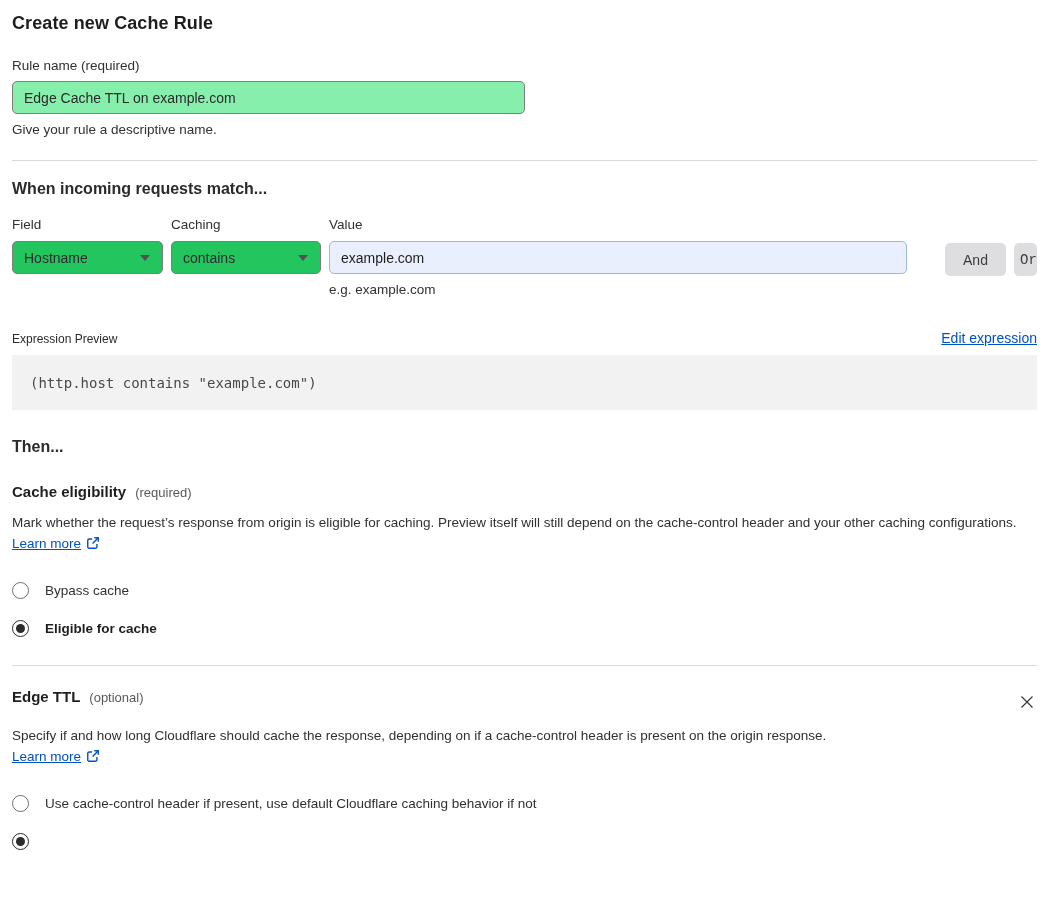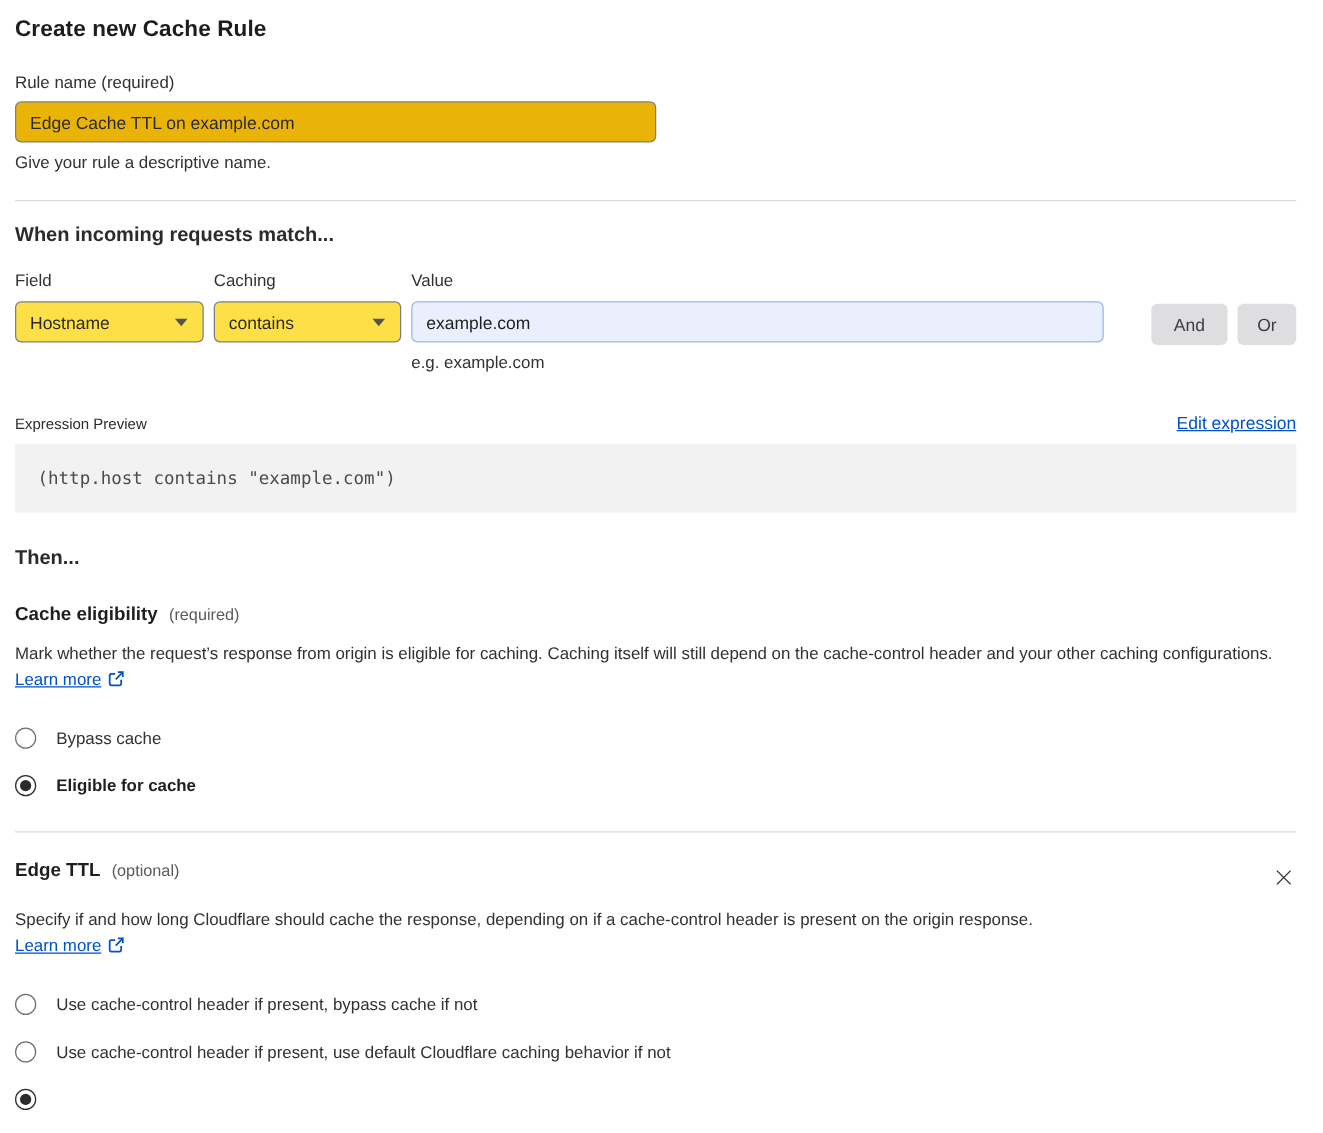--- a/index.html
+++ b/index.html
@@ -12,56 +12,56 @@
     padding: 13px 21px 0 12px;
     overflow: hidden;
   }
   .page-title {
     font-size: 18px; font-weight: 700; color: #1d1d1d;
     margin: 0 0 24px 0; letter-spacing: .1px;
   }
   .field-label { font-size: 13.5px; color: #313131; margin-bottom: 8px; }
   .text-input {
     height: 33px; border: 1px solid #7e7e7e; border-radius: 5px;
-    padding: 0 11px; font-size: 14px; color: #2b2b2b; background: #eab308;
+    padding: 0 11px; font-size: 14px; color: #2b2b2b; background: #86efac;
     font-family: "Liberation Sans", sans-serif; outline: none; width: 100%;
   }
   .rule-name-input { width: 513px; }
   .helper-text { font-size: 13.5px; color: #313131; margin-top: 8px; }
   .divider { border: none; border-top: 1px solid #d9d9d9; margin: 23px 0 0 0; }
   .section-heading {
     font-size: 16px; font-weight: 700; color: #2b2b2b; margin: 19px 0 0 0;
   }
   
   .match-grid { display: flex; gap: 8px; margin-top: 19px; }
   .col-field { width: 151px; }
   .col-operator { width: 150px; }
   .col-value { flex: 1; }
   .select-control {
     height: 33px; border: 1px solid #7e7e7e; border-radius: 5px;
     display: flex; align-items: center; justify-content: space-between;
     padding: 0 12px 0 11px; font-size: 14px; color: #2b2b2b;
-    background: #fde047; cursor: pointer;
+    background: #22c55e; cursor: pointer;
   }
   .caret-down {
     width: 0; height: 0; border-left: 5px solid transparent;
     border-right: 5px solid transparent; border-top: 6px solid #525252;
   }
   .value-input {
     background: #e9effc; border-color: #9db4e6; color: #1f1f1f;
   }
   .andor-col { display: flex; gap: 8px; align-items: flex-start; padding-top: 26px; }
   .match-labels { font-size: 13.5px; margin-bottom: 9px; }
   .btn-gray {
     height: 33px; background: #dedee0; border: none; border-radius: 5px;
     font-size: 14px; color: #3a3d3e; font-family: "Liberation Sans", sans-serif;
     cursor: pointer;
   }
   .btn-and { width: 61px; margin-left: 30px; }
-  .btn-or { width: 47px; }
+  .btn-or { width: 23px; font-family: Liberation Mono, monospace; }
   
   .expr-row {
     display: flex; justify-content: space-between; align-items: flex-end;
     margin-top: 33px;
   }
   .expr-label { font-size: 12px; color: #2b2b2b; }
   a.link { color: #0051c3; text-decoration: underline; font-size: 14px; cursor: pointer; }
   .code-block {
     margin-top: 9px; background: #f2f2f2; height: 55px;
     display: flex; align-items: center; padding: 0 18px;
@@ -143,21 +143,21 @@
   <span>(http.host contains "example.com")</span>
 </div>
 
 <h2 class="section-heading" style="margin-top:28px;">Then...</h2>
 
 <div class="sub-heading-row">
   <span class="sub-heading">Cache eligibility</span>
   <span class="badge-note">(required)</span>
 </div>
 <p class="description" style="margin-bottom:0;">
-  <span>Mark whether the request’s response from origin is eligible for caching. Caching itself will still depend on the cache-control header and your other caching configurations.</span>
+  <span>Mark whether the request’s response from origin is eligible for caching. Preview itself will still depend on the cache-control header and your other caching configurations.</span>
   <a class="inline-link">Learn more</a><span class="ext-icon"><svg width="14" height="14" viewBox="0 0 16 16" fill="none" stroke="#0051c3" stroke-width="1.6">
         <path d="M12.5 9v3.5a1.5 1.5 0 0 1-1.5 1.5H3.5A1.5 1.5 0 0 1 2 12.5V5a1.5 1.5 0 0 1 1.5-1.5H7"></path>
         <path d="M9.5 2H14v4.5"></path>
         <path d="M13.8 2.2 7.5 8.5"></path>
       </svg></span>
 </p>
 
 <div class="radio-group">
   <label class="radio-row">
     <span class="radio-circle">
@@ -193,26 +193,20 @@
         <path d="M9.5 2H14v4.5"></path>
         <path d="M13.8 2.2 7.5 8.5"></path>
       </svg></span>
 </p>
 
 <div class="radio-group">
   <label class="radio-row">
     <span class="radio-circle">
         <span class="radio-dot"></span>
       </span>
-    <span class="radio-label">Use cache-control header if present, bypass cache if not</span>
-  </label>
-  <label class="radio-row">
-    <span class="radio-circle">
-        <span class="radio-dot"></span>
-      </span>
     <span class="radio-label">Use cache-control header if present, use default Cloudflare caching behavior if not</span>
   </label>
   <label class="radio-row selected">
     <span class="radio-circle">
         <span class="radio-dot"></span>
       </span>
   </label>
 </div>
 
 </body></html>

